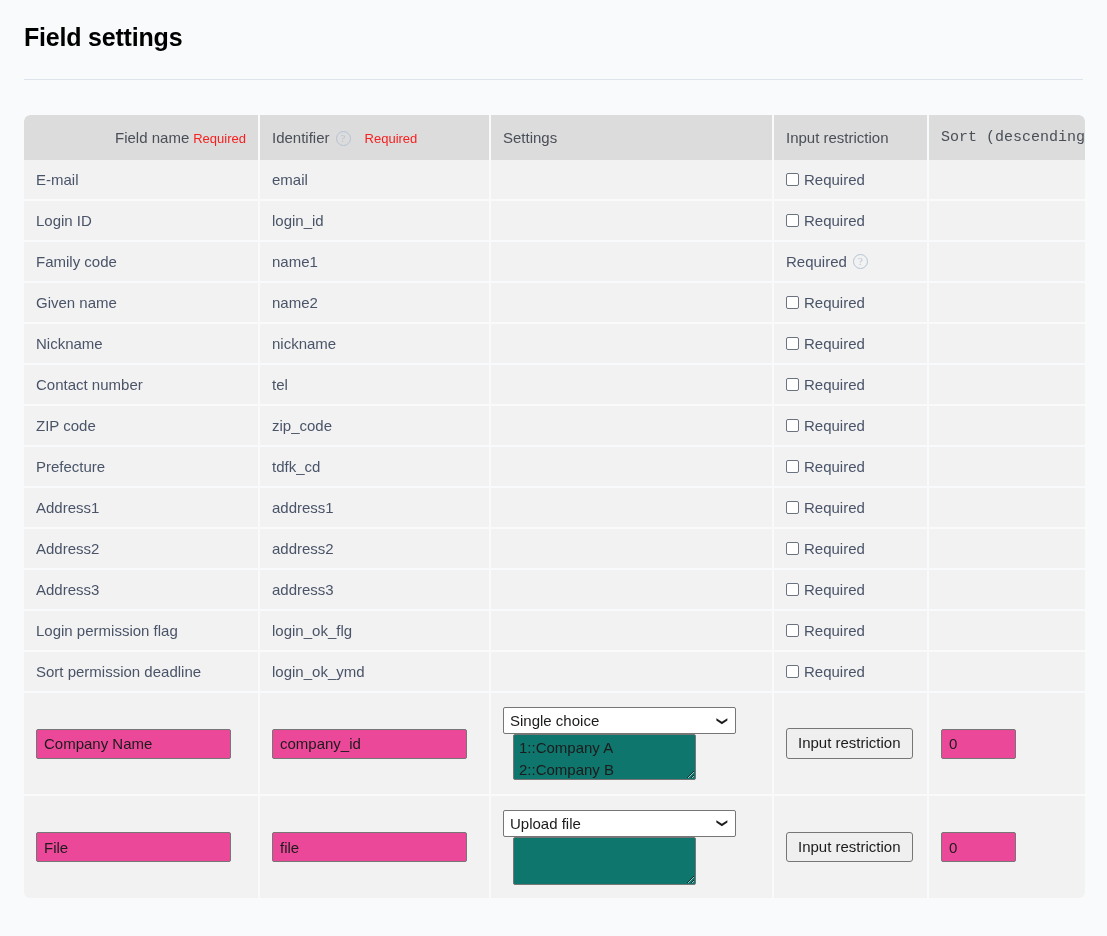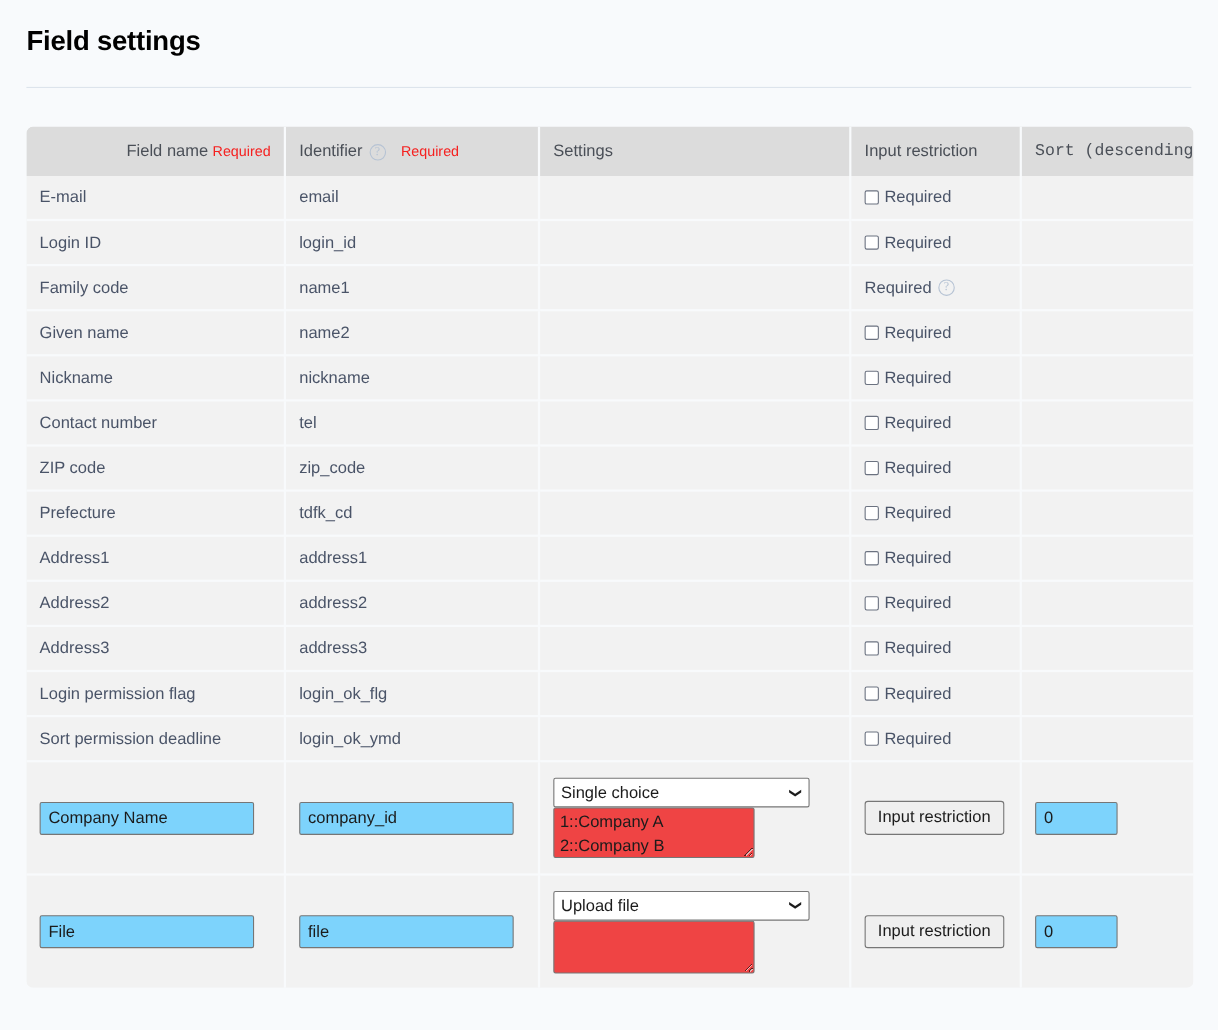--- a/index.html
+++ b/index.html
@@ -144,21 +144,21 @@
   }
   .txt-input {
     width: 195px;
     height: 30px;
     padding: 3px 7px;
     font-size: 15px;
     font-family: "Liberation Sans", sans-serif;
     color: #1b1b1b;
     border: 1px solid #767676;
     border-radius: 2px;
-    background: #7dd3fc;
+    background: #ec4899;
   }
   .txt-input.ident { width: 195px; }
   .txt-input.sort  { width: 75px; }
 
   .settings-stack {
     display: flex;
     flex-direction: column;
     align-items: flex-start;
   }
   .sel-input {
@@ -189,24 +189,25 @@
     width: 183px;
     height: 46px;
     margin-top: 0px;
     padding: 2px 5px;
     font-size: 15px;
     line-height: 22px;
     font-family: "Liberation Sans", sans-serif;
     color: #1b1b1b;
     border: 1px solid #767676;
     border-radius: 2px;
-    background: #ef4444;
+    background: #0f766e;
     resize: both;
     overflow: hidden;
     white-space: pre;
+    margin-left: 10px;
   }
   .opts-area.tall { height: 48px; }
 
   .btn-restr {
     font-size: 15px;
     font-family: "Liberation Sans", sans-serif;
     color: #1b1b1b;
     background: #efefef;
     border: 1px solid #767676;
     border-radius: 3px;

